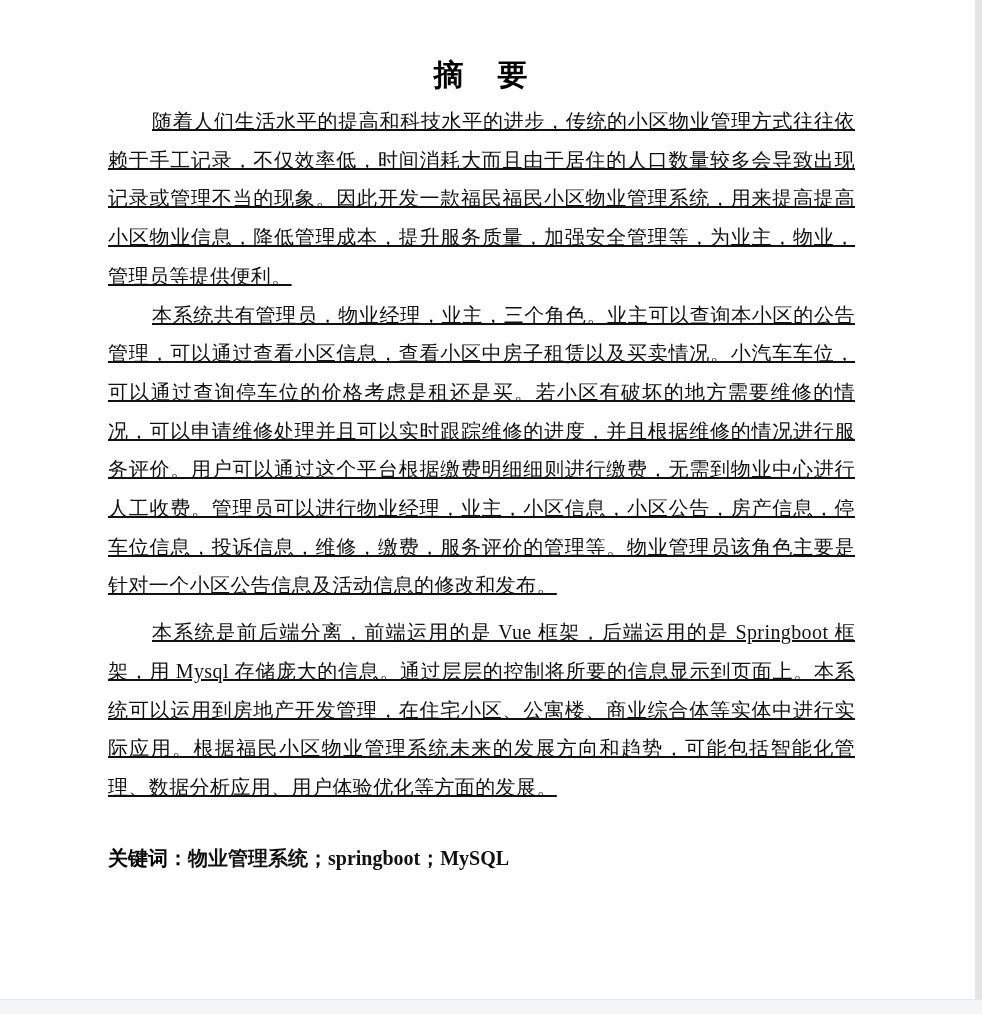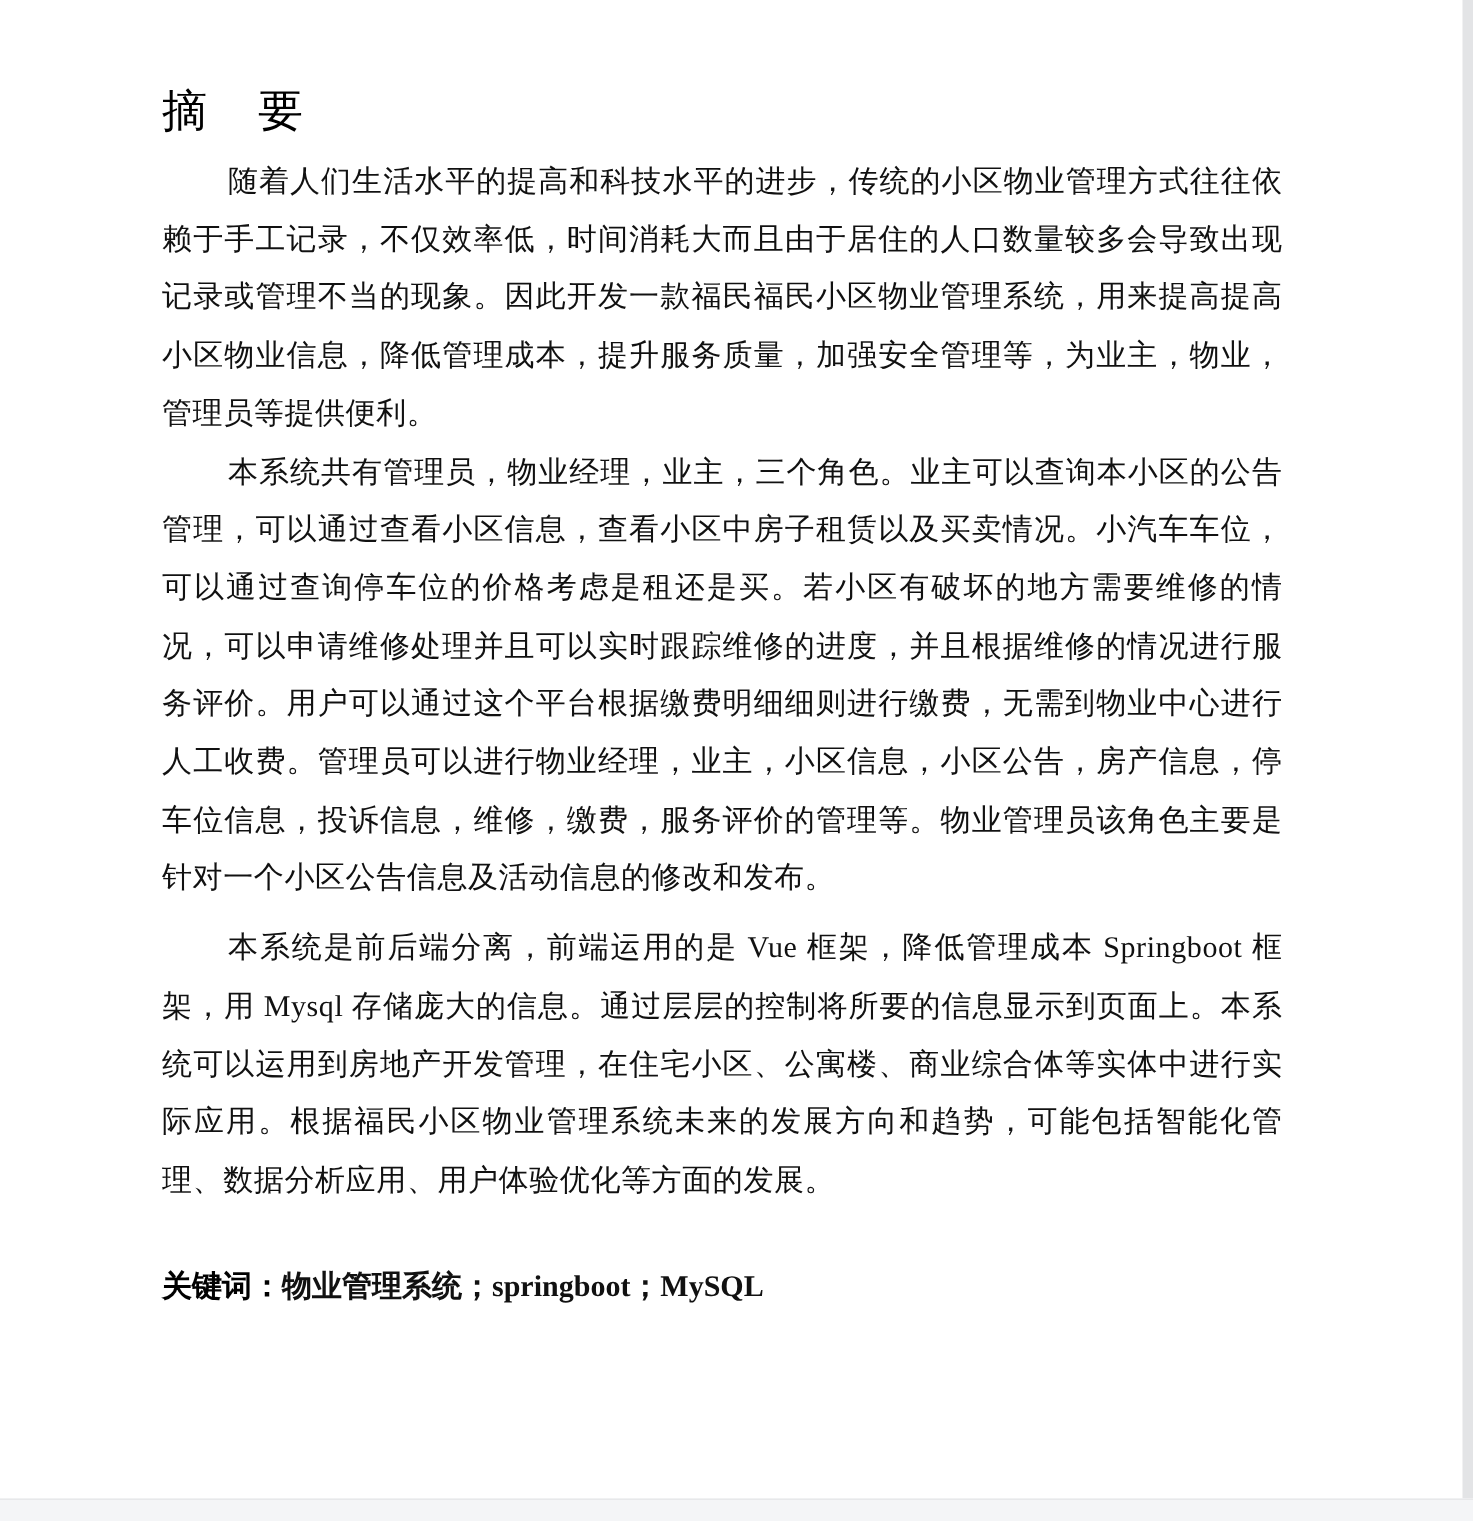--- a/index.html
+++ b/index.html
@@ -25,35 +25,36 @@
   }
   .content {
     position: absolute;
     left: 108px;
     top: 0;
     width: 747px;
   }
   .doc-title {
     margin: 55px 0 0 0;
     font-size: 30px;
-    font-weight: normal;
+    font-weight: bold;
     line-height: 40px;
-    text-align: left;
+    text-align: center;
     letter-spacing: 2px;
     color: #000000;
   }
   .para {
     margin: 0;
     font-size: 20px;
     line-height: 38.7px;
     text-align: justify;
     text-justify: inter-ideograph;
     text-indent: 2.2em;
     letter-spacing: 0.4px;
     word-break: break-all;
+    text-decoration: underline;
   }
   .para.first {
     margin-top: 7px;
   }
   .para.third {
     margin-top: 8px;
   }
   .keywords {
     margin: 32px 0 0 0;
     font-size: 20px;
@@ -89,21 +90,21 @@
   }
 </style>
 </head>
 <body>
 
 <div class="page">
   <div class="content">
     <h1 class="doc-title">摘　要</h1>
     <p class="para first">随着人们生活水平的提高和科技水平的进步，传统的小区物业管理方式往往依赖于手工记录，不仅效率低，时间消耗大而且由于居住的人口数量较多会导致出现记录或管理不当的现象。因此开发一款福民福民小区物业管理系统，用来提高提高小区物业信息，降低管理成本，提升服务质量，加强安全管理等，为业主，物业，管理员等提供便利。</p>
     <p class="para">本系统共有管理员，物业经理，业主，三个角色。业主可以查询本小区的公告管理，可以通过查看小区信息，查看小区中房子租赁以及买卖情况。小汽车车位，可以通过查询停车位的价格考虑是租还是买。若小区有破坏的地方需要维修的情况，可以申请维修处理并且可以实时跟踪维修的进度，并且根据维修的情况进行服务评价。用户可以通过这个平台根据缴费明细细则进行缴费，无需到物业中心进行人工收费。管理员可以进行物业经理，业主，小区信息，小区公告，房产信息，停车位信息，投诉信息，维修，缴费，服务评价的管理等。物业管理员该角色主要是针对一个小区公告信息及活动信息的修改和发布。</p>
-    <p class="para third">本系统是前后端分离，前端运用的是 Vue 框架，降低管理成本 Springboot 框架，用 Mysql 存储庞大的信息。通过层层的控制将所要的信息显示到页面上。本系统可以运用到房地产开发管理，在住宅小区、公寓楼、商业综合体等实体中进行实际应用。根据福民小区物业管理系统未来的发展方向和趋势，可能包括智能化管理、数据分析应用、用户体验优化等方面的发展。</p>
+    <p class="para third">本系统是前后端分离，前端运用的是 Vue 框架，后端运用的是 Springboot 框架，用 Mysql 存储庞大的信息。通过层层的控制将所要的信息显示到页面上。本系统可以运用到房地产开发管理，在住宅小区、公寓楼、商业综合体等实体中进行实际应用。根据福民小区物业管理系统未来的发展方向和趋势，可能包括智能化管理、数据分析应用、用户体验优化等方面的发展。</p>
     <p class="keywords">
       <span class="kw-label">关键词：</span><span class="kw-value">物业管理系统；springboot；MySQL</span>
     </p>
   </div>
 </div>
 
 <div class="edge-right"></div>
 <div class="edge-bottom"></div>
 
 </body></html>

